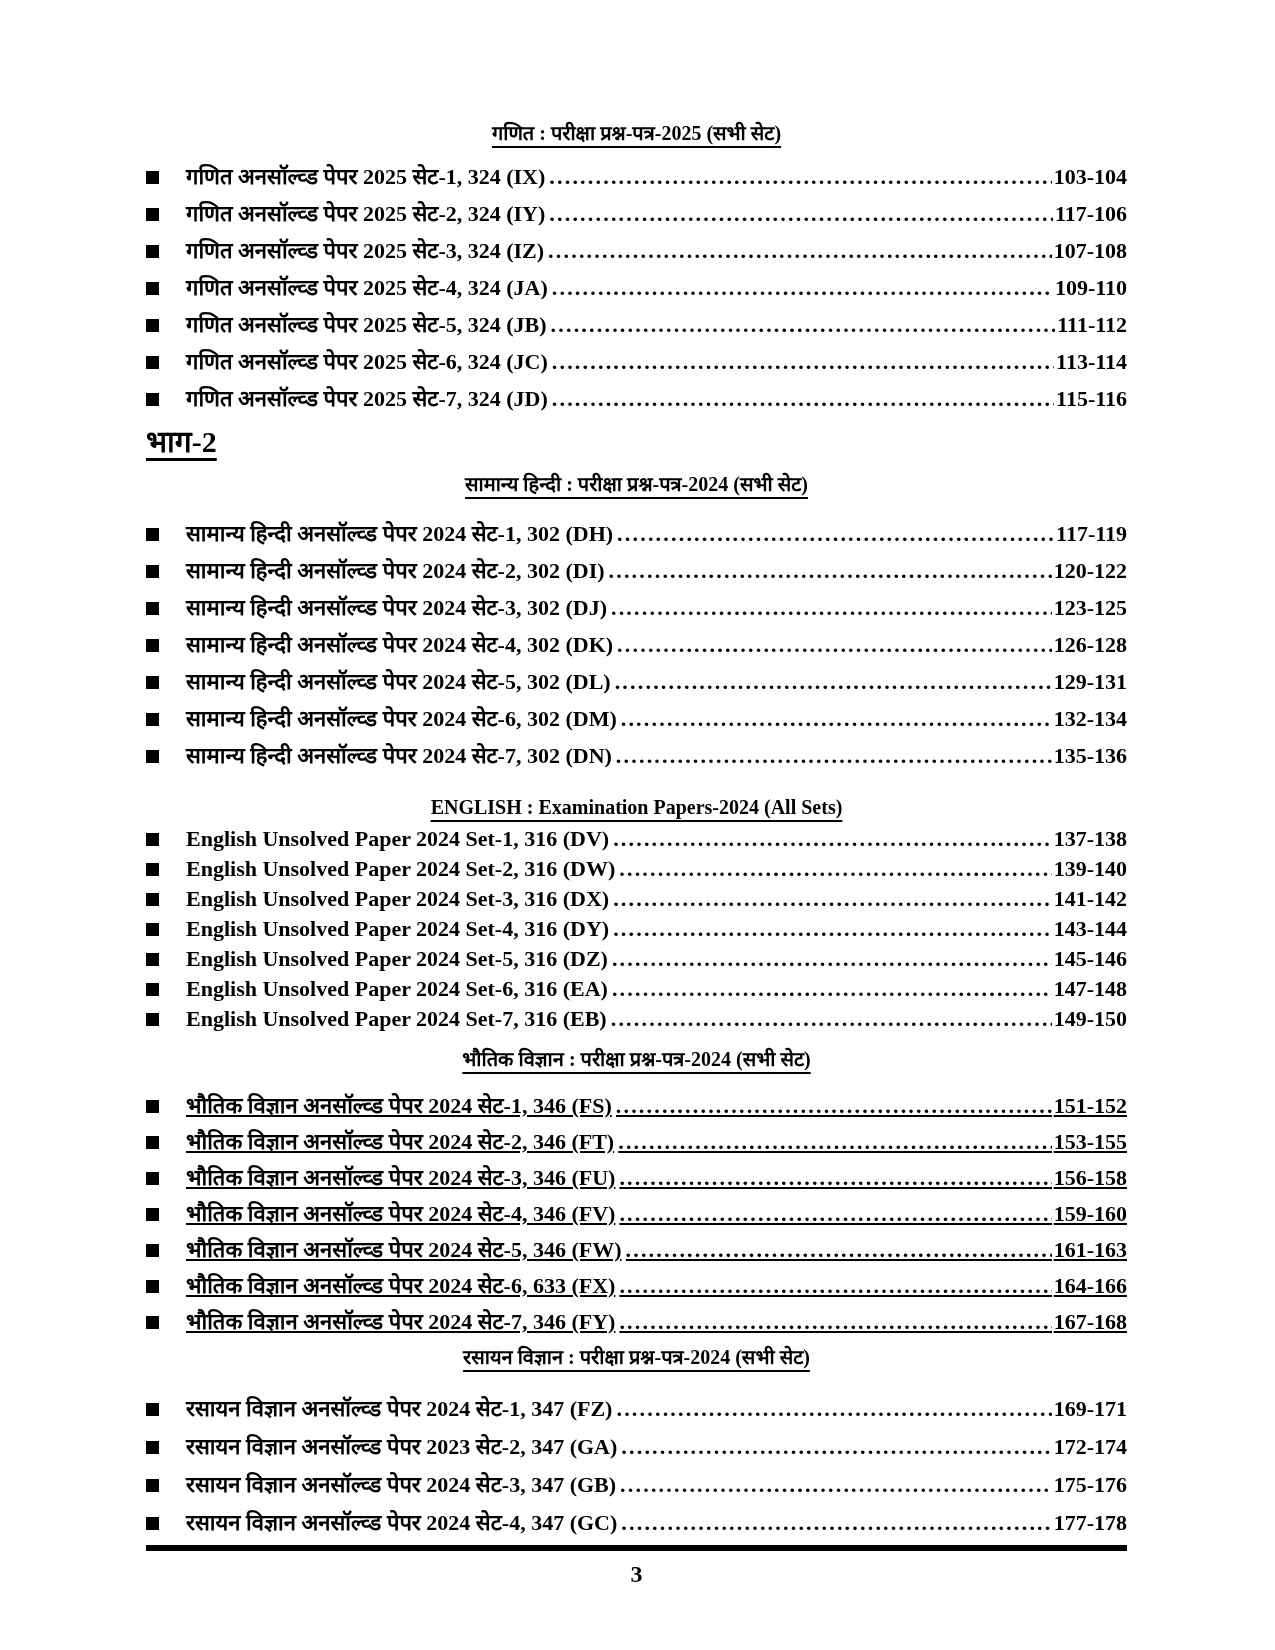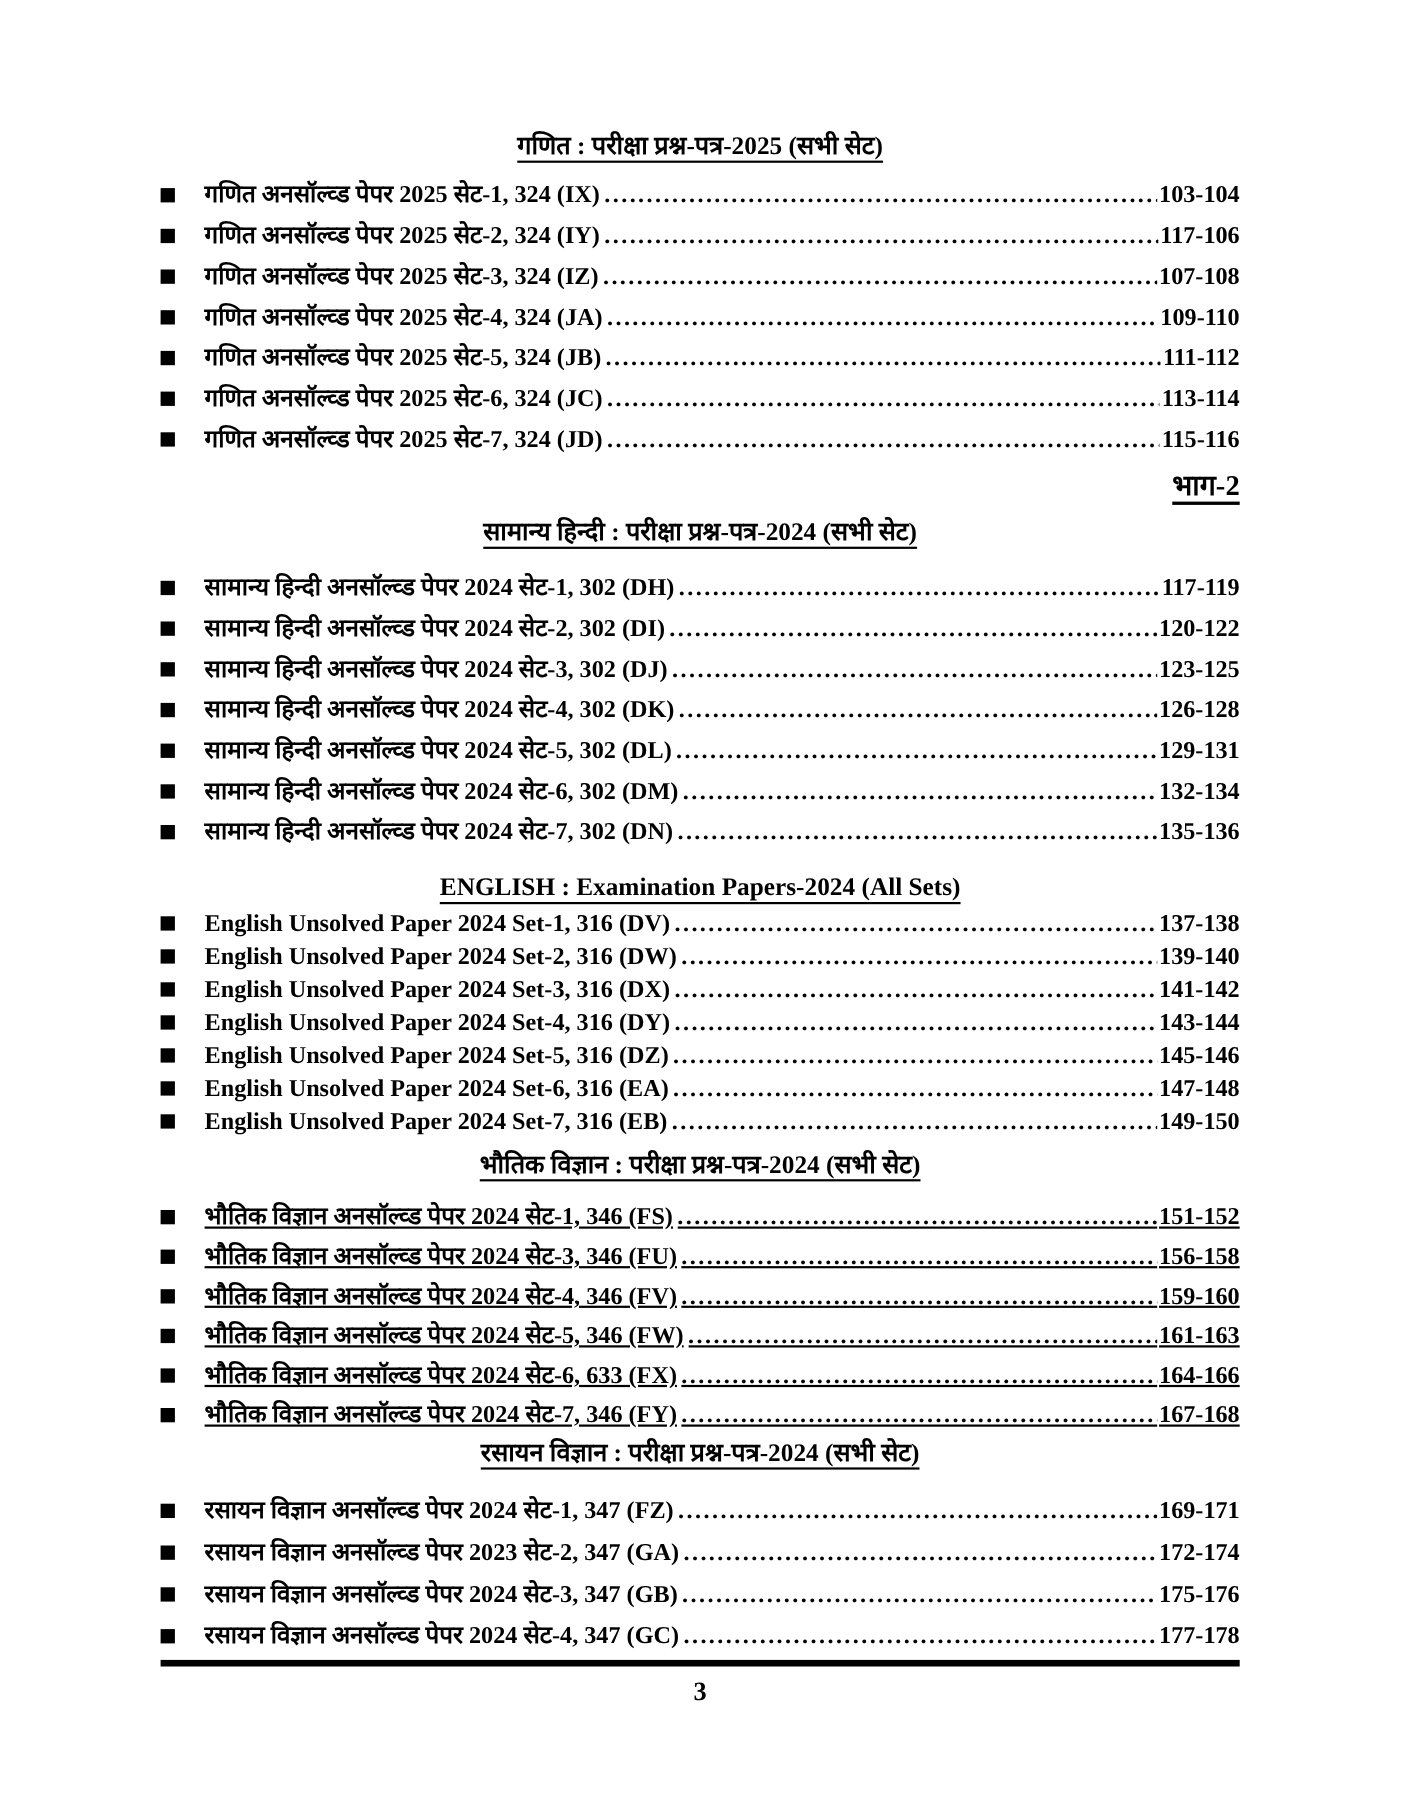--- a/index.html
+++ b/index.html
@@ -11,30 +11,30 @@
     font-family: "Liberation Serif", "DejaVu Serif", serif;
     font-weight: bold;
     overflow: hidden;
   }
   .page {
     width: 100%; height: 100%;
     padding: 116px 148px 0 146px;
     position: relative;
   }
   .heading {
-    font-size: 23px; line-height: 34px;
+    font-size: 20px; line-height: 34px;
     text-align: center; margin: 0;
     text-decoration: underline;
     text-decoration-thickness: 2px;
     text-underline-offset: 6px;
     font-weight: bold;
   }
   .part {
-    font-size: 26px; line-height: 38px;
-    text-align: right; margin: 6px 0 2px 0;
+    font-size: 30px; line-height: 38px;
+    text-align: left; margin: 6px 0 2px 0;
     text-decoration: underline;
     text-decoration-thickness: 2.5px;
     text-underline-offset: 6px;
     font-weight: bold;
   }
   .entries { margin: 0; }
   .entry {
     display: flex; align-items: baseline;
     height: 37px; line-height: 37px;
   }
@@ -241,20 +241,26 @@
   <section class="sec sec-physics">
     <h2 class="heading">भौतिक विज्ञान : परीक्षा प्रश्न-पत्र-2024 (सभी सेट)</h2>
     <div class="entries">
   <div class="entry">
     <span class="bullet"></span>
     <span class="title">भौतिक विज्ञान अनसॉल्व्ड पेपर 2024 सेट-1, 346 (FS)</span>
     <span class="dots"></span>
     <span class="pages">151-152</span>
   </div>
 
+  <div class="entry">
+    <span class="bullet"></span>
+    <span class="title">भौतिक विज्ञान अनसॉल्व्ड पेपर 2024 सेट-2, 346 (FT)</span>
+    <span class="dots"></span>
+    <span class="pages">153-155</span>
+  </div>
 
   <div class="entry">
     <span class="bullet"></span>
     <span class="title">भौतिक विज्ञान अनसॉल्व्ड पेपर 2024 सेट-3, 346 (FU)</span>
     <span class="dots"></span>
     <span class="pages">156-158</span>
   </div>
 
   <div class="entry">
     <span class="bullet"></span>

